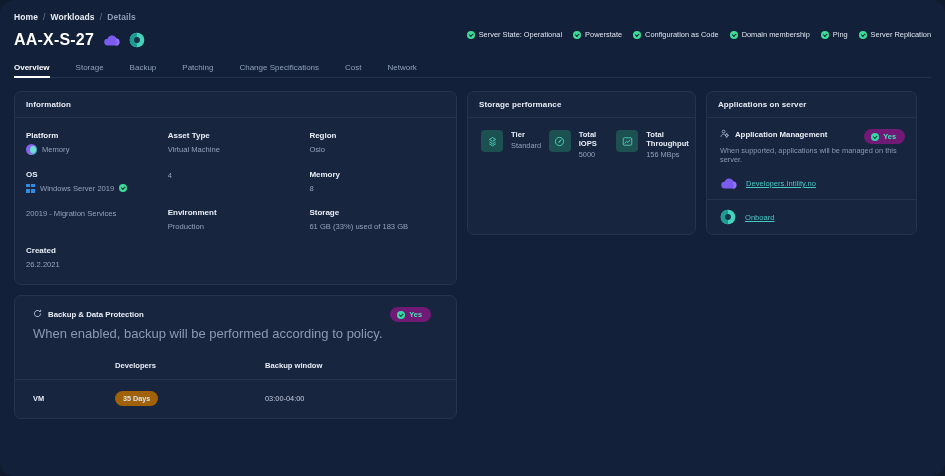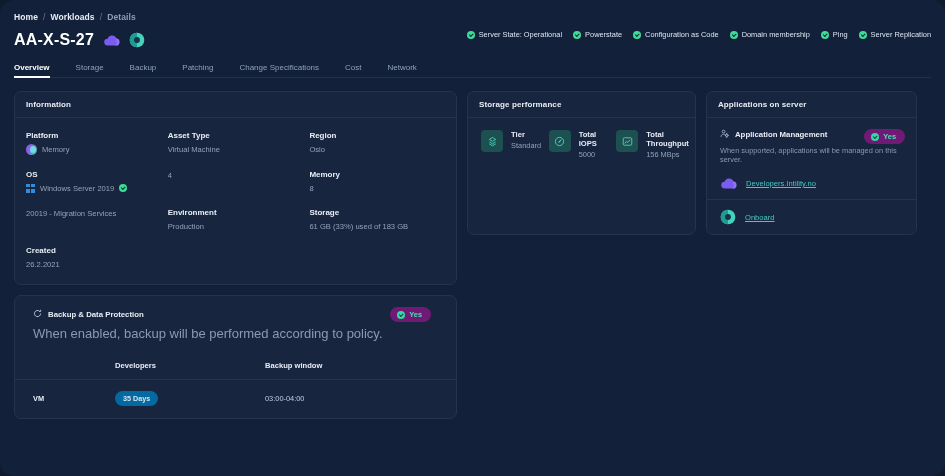--- a/index.html
+++ b/index.html
@@ -329,21 +329,21 @@
   table.bk-table td {
     font-size: 7.4px;
     color: #c3cde0;
     padding: 11px 0 12px 0;
   }
   table.bk-table th:nth-child(1), table.bk-table td:nth-child(1) { width: 100px; padding-left: 18px; }
   table.bk-table th:nth-child(2), table.bk-table td:nth-child(2) { width: 150px; }
   table.bk-table td:nth-child(1) { font-weight: bold; color: #e8edf6; }
   .days-pill {
     display: inline-block;
-    background: #0369a1;
+    background: #a16207;
     border-radius: 8px;
     padding: 3px 8px;
     font-size: 7.2px;
     color: #dbe3f0;
     font-weight: bold;
   }
 </style>
 </head>
 <body>
 

